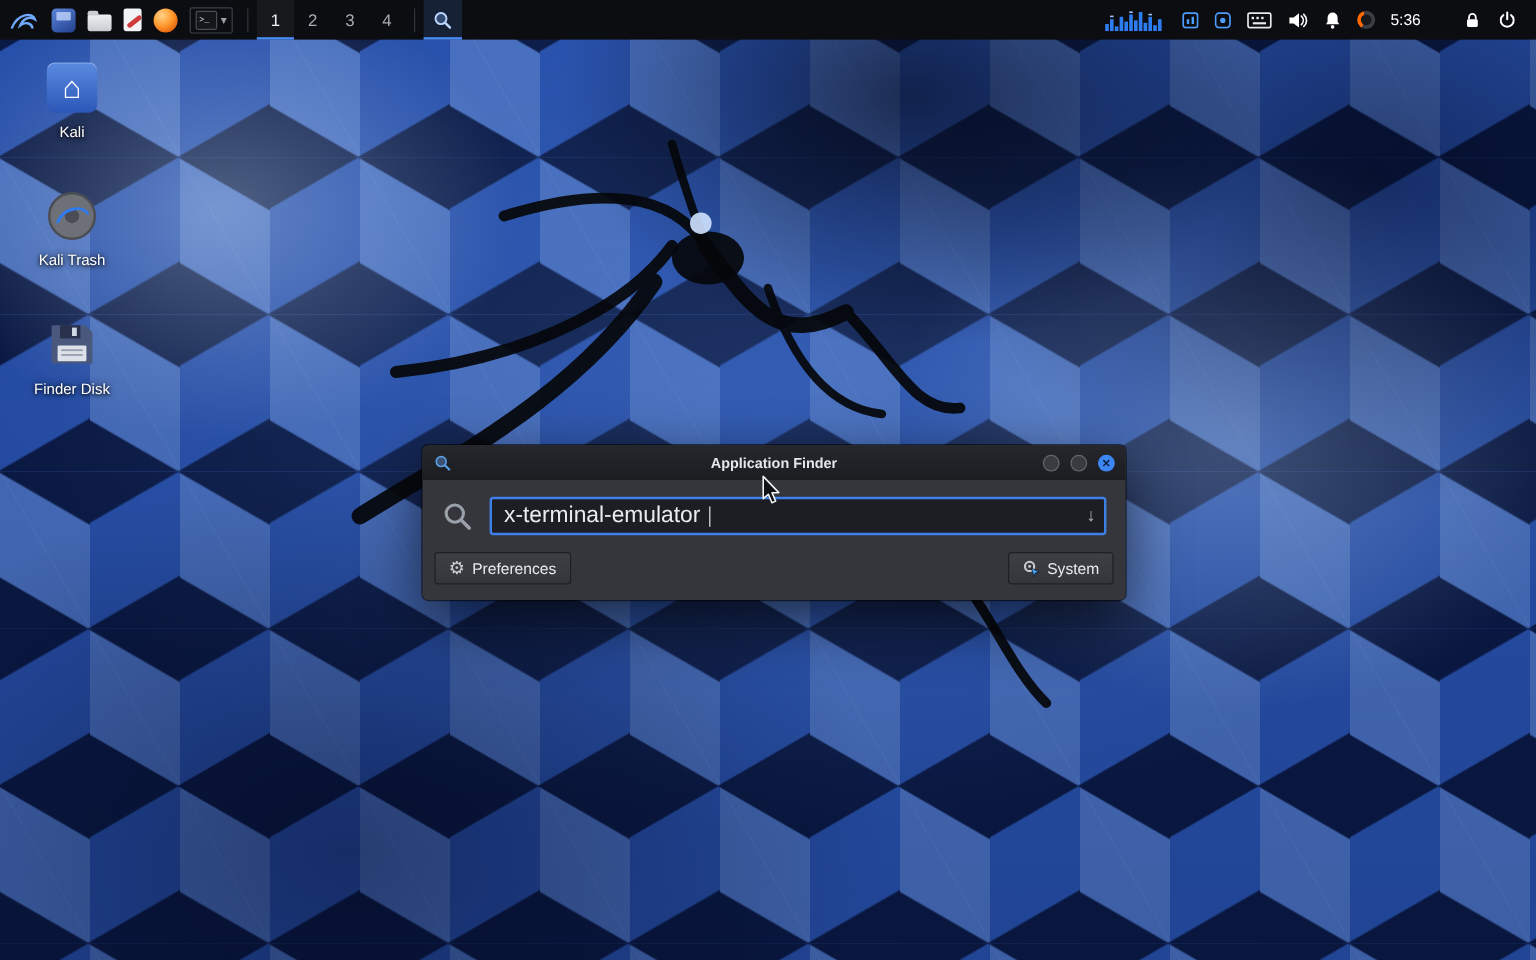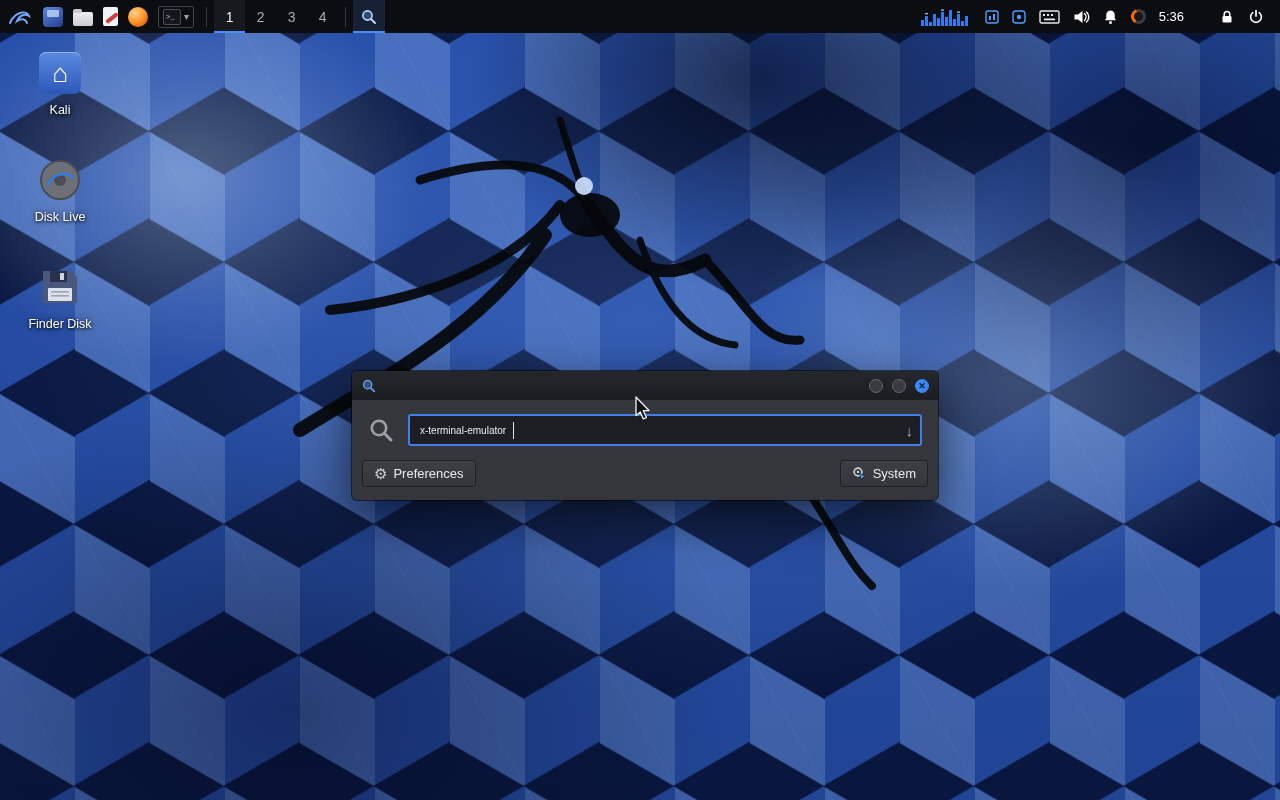--- a/index.html
+++ b/index.html
@@ -93,21 +93,21 @@
   .ttitle { position:absolute; left:0; right:0; text-align:center; color:#e3e6ea;
             font-size:12px; font-weight:bold; pointer-events:none; }
   .tctrls { margin-left:auto; display:flex; gap:9px; align-items:center; z-index:2; }
   .cbtn { width:14px; height:14px; border-radius:50%; background:#3a3b41; border:1px solid #64676e; cursor:pointer; }
   .cbtn.close { background:#3d87f5; border-color:#3d87f5; display:flex; align-items:center;
                 justify-content:center; color:#0f1e38; font-size:9px; font-weight:bold; }
   .srow { display:flex; align-items:center; padding:14px 16px 9px; gap:13px; }
   .searchwrap { flex:1; position:relative; height:32px; background:#1d1e23;
                 border:2px solid #3f7fe8; border-radius:3px; display:flex; align-items:center;
                 padding:0 26px 0 10px; cursor:text; }
-  .stext { color:#e9ebee; font-size:10px; white-space:pre; }
+  .stext { color:#e9ebee; font-size:19px; white-space:pre; }
   .caret { width:1px; height:17px; background:#dfe3e8; margin-left:7px; }
   .dropdown { position:absolute; right:7px; top:50%; transform:translateY(-50%);
               color:#aeb3ba; font-size:15px; cursor:pointer; }
   .brow { display:flex; justify-content:space-between; padding:5px 10px 13px; }
   .btn { display:flex; align-items:center; gap:6px; height:27px; padding:0 11px;
          background:linear-gradient(#3e3f45,#35363b); border:1px solid #1f2024; border-radius:3px;
          color:#e8eaed; font-size:13px; cursor:pointer; }
   .gear-glyph { color:#c8cdd4; font-size:15px; line-height:1; }
 
   .cursor { position:absolute; left:634px; top:396px; z-index:100; pointer-events:none; }
@@ -276,21 +276,21 @@
 
     <div class="dicon">
       <div class="art">
         <svg width="42" height="42" viewBox="0 0 42 42">
           <circle cx="21" cy="21" r="19" fill="#6d7076"></circle>
           <circle cx="21" cy="21" r="19" fill="none" stroke="#4a4d53" stroke-width="2"></circle>
           <circle cx="21" cy="21" r="6" fill="#4a4d53"></circle>
           <path d="M9 26 C14 14 30 12 34 19" fill="none" stroke="#2f7bf0" stroke-width="2.4" stroke-linecap="round"></path>
         </svg>
       </div>
-      <div class="dlabel">Disk Live</div>
+      <div class="dlabel">Kali Trash</div>
     </div>
 
     <div class="dicon">
       <div class="art">
         <svg width="40" height="40" viewBox="0 0 40 40">
           <path d="M3 4 h28 l6 6 v26 h-34 z" fill="#49587c"></path>
           <rect x="10" y="4" width="17" height="11" fill="#28304c"></rect>
           <rect x="20" y="6" width="4" height="7" fill="#cfd6e4"></rect>
           <rect x="8" y="21" width="24" height="13" rx="1" fill="#dde1ea"></rect>
           <rect x="11" y="24" width="18" height="1.6" fill="#9aa2b4"></rect>
@@ -301,20 +301,21 @@
     </div>
   </div>
 
   <div class="win">
 
     <div class="tbar">
       <svg width="16" height="16" viewBox="0 0 18 18">
         <circle cx="7.5" cy="7.5" r="4.6" fill="rgba(110,168,255,.35)" stroke="#57a0e8" stroke-width="1.6"></circle>
         <line x1="11" y1="11" x2="15" y2="15" stroke="#57a0e8" stroke-width="2" stroke-linecap="round"></line>
       </svg>
+      <div class="ttitle">Application Finder</div>
       <div class="tctrls">
         <div class="cbtn"></div>
         <div class="cbtn"></div>
         <div class="cbtn close">
           <span>✕</span>
         </div>
       </div>
     </div>
 
     <div class="srow">

